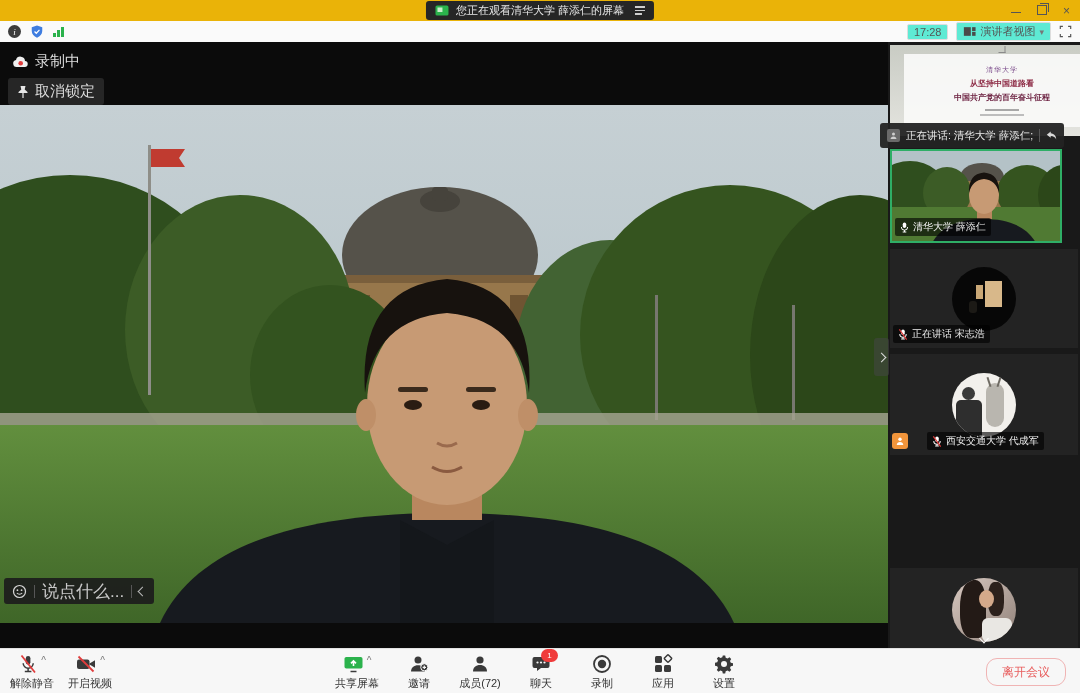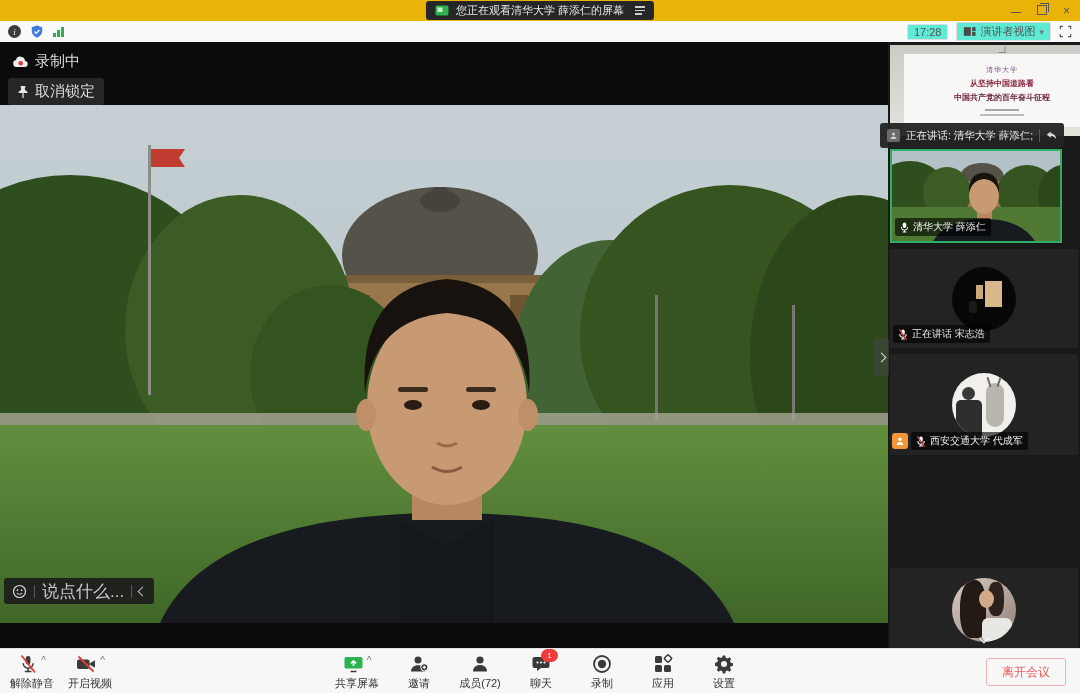--- a/index.html
+++ b/index.html
@@ -55,21 +55,21 @@
   .sidebar{position:absolute;left:888px;top:42px;width:192px;height:606px;background:#191919;}
   .vtile{position:absolute;left:2px;width:188px;background:#232323;overflow:hidden;}
   .t1{top:3px;height:91px;background:linear-gradient(#c9ccc4,#e4e4df);padding-left:36px;}
   .t2{top:107px;height:94px;border:2px solid #2fae66;left:2px;width:172px;box-sizing:border-box;}
   .t3{top:207px;height:99px;}
   .t4{top:312px;height:101px;}
   .t5{top:419px;height:101px;}
   .t6{top:526px;height:80px;}
   .vtile-label{position:absolute;left:3px;bottom:5px;display:flex;align-items:center;gap:4px;
     background:rgba(0,0,0,.62);color:#ededed;font-size:10px;padding:2px 5px;border-radius:2px;white-space:nowrap;}
-  .label-row{position:absolute;left:2px;bottom:5px;display:flex;align-items:center;gap:3px;}
+  .label-row{position:absolute;left:2px;bottom:5px;display:flex;align-items:center;gap:19px;}
   .hand-badge{width:16px;height:16px;border-radius:3px;background:#f2953b;display:flex;align-items:center;justify-content:center;}
   .avatar{position:absolute;left:50%;top:50%;transform:translate(-50%,-50%);width:64px;height:64px;border-radius:50%;overflow:hidden;}
 
   
   .slide-inner{position:absolute;left:14px;top:9px;right:14px;bottom:9px;background:rgba(250,250,248,.92);
     display:flex;flex-direction:column;align-items:center;justify-content:center;gap:3px;}
   .slide-logo{font-size:7px;color:#7a4a8a;letter-spacing:1px;}
   .slide-l1{font-size:8px;font-weight:bold;color:#8b2742;}
   .slide-l2{font-size:8px;font-weight:bold;color:#6d2342;}
   .slide-sub{width:34px;height:2px;background:#a8a8a8;margin-top:3px;}
@@ -89,21 +89,21 @@
   .toolbar{position:absolute;left:0;top:648px;width:1080px;height:45px;background:#f7f7f7;border-top:1px solid #e3e3e3;box-sizing:border-box;}
   .tgroup-left{position:absolute;left:10px;top:4px;display:flex;gap:14px;}
   .tgroup-center{position:absolute;left:50%;top:4px;transform:translateX(-50%);display:flex;gap:19px;}
   .titem{display:flex;flex-direction:column;align-items:center;min-width:42px;cursor:default;}
   .ticon-row{height:22px;display:flex;align-items:center;gap:3px;position:relative;}
   .tlabel{font-size:11px;color:#333;margin-top:1px;white-space:nowrap;}
   .tcaret{font-size:10px;color:#777;transform:translateY(-4px);}
   .badge{position:absolute;top:-4px;right:-7px;min-width:13px;height:13px;border-radius:7px;background:#f03b3b;
     color:#fff;font-size:8px;display:flex;align-items:center;justify-content:center;padding:0 2px;}
   .leave-btn{position:absolute;right:14px;top:9px;height:26px;padding:0 15px;border:1px solid #f0b4b4;
-    border-radius:3px;color:#e85d5d;font-size:12px;background:transparent;display:flex;align-items:center;}
+    border-radius:11px;color:#e85d5d;font-size:12px;background:transparent;display:flex;align-items:center;}
 
   .mini-mic{flex:none;}
 </style>
 </head>
 <body>
 
 <div class="app">
 
   <div class="titlebar">
     <div class="title-pill">

